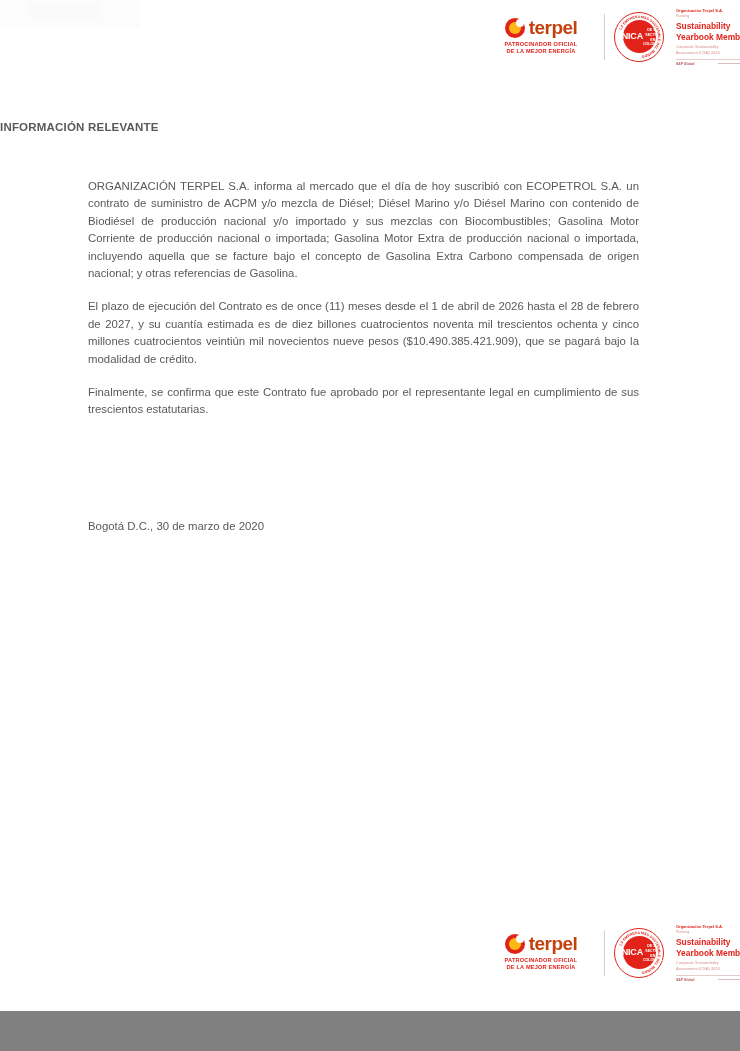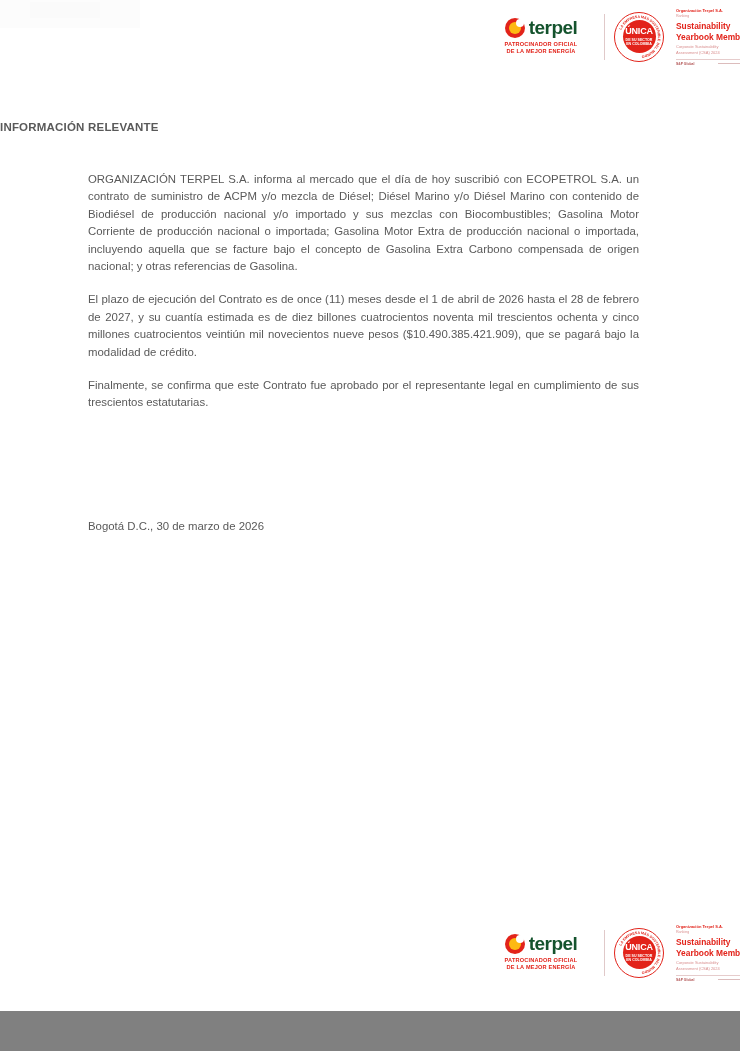--- a/index.html
+++ b/index.html
@@ -89,21 +89,21 @@
     top: 1px;
     width: 8px;
     height: 8px;
     background: #ffffff;
     border-radius: 50%;
     z-index: 2;
   }
   .terpel-name {
     font-size: 19px;
     font-weight: bold;
-    color: #14532d;
+    color: #c2410c;
     letter-spacing: -0.5px;
     line-height: 1;
   }
   .terpel-tag {
     margin-top: 3px;
     font-size: 5.6px;
     font-weight: bold;
     color: #e2231a;
     text-align: center;
     line-height: 1.35;
@@ -132,21 +132,21 @@
   .unica-seal .ring-text {
     position: absolute;
     left: 0; top: 0; right: 0; bottom: 0;
   }
   .unica-inner {
     width: 33px;
     height: 33px;
     border-radius: 50%;
     background: #e2231a;
     display: flex;
-    flex-direction: column;
+    flex-direction: row;
     align-items: center;
     justify-content: center;
     color: #ffffff;
     line-height: 1;
   }
   .unica-inner .u-main {
     font-size: 9px;
     font-weight: bold;
     letter-spacing: -0.2px;
   }
@@ -309,27 +309,27 @@
       <div class="sust-rule"></div>
       <div class="sust-foot">
         <span class="sust-foot-l">S&amp;P Global</span>
         <span class="sust-foot-r"></span>
       </div>
     </div>
   </div>
 
   <div class="doc-title">INFORMACIÓN RELEVANTE</div>
 
-  <div class="body-text" style="top:171px;">
+  <div class="body-text" style="top:178px;">
     <p>ORGANIZACIÓN TERPEL S.A. informa al mercado que el día de hoy suscribió con ECOPETROL S.A. un contrato de suministro de ACPM y/o mezcla de Diésel; Diésel Marino y/o Diésel Marino con contenido de Biodiésel de producción nacional y/o importado y sus mezclas con Biocombustibles; Gasolina Motor Corriente de producción nacional o importada; Gasolina Motor Extra de producción nacional o importada, incluyendo aquella que se facture bajo el concepto de Gasolina Extra Carbono compensada de origen nacional; y otras referencias de Gasolina.</p>
     <p>El plazo de ejecución del Contrato es de once (11) meses desde el 1 de abril de 2026 hasta el 28 de febrero de 2027, y su cuantía estimada es de diez billones cuatrocientos noventa mil trescientos ochenta y cinco millones cuatrocientos veintiún mil novecientos nueve pesos ($10.490.385.421.909), que se pagará bajo la modalidad de crédito.</p>
     <p>Finalmente, se confirma que este Contrato fue aprobado por el representante legal en cumplimiento de sus trescientos estatutarias.</p>
   </div>
 
-  <div class="date-line">Bogotá D.C., 30 de marzo de 2026</div>
+  <div class="date-line">Bogotá D.C., 30 de marzo de 2020</div>
 
   <div class="logo-strip footer">
 
     <div class="terpel-block">
       <div class="terpel-word">
         <span class="terpel-mark"></span>
         <span class="terpel-name">terpel</span>
       </div>
       <div class="terpel-tag">
         <div>PATROCINADOR OFICIAL</div>

